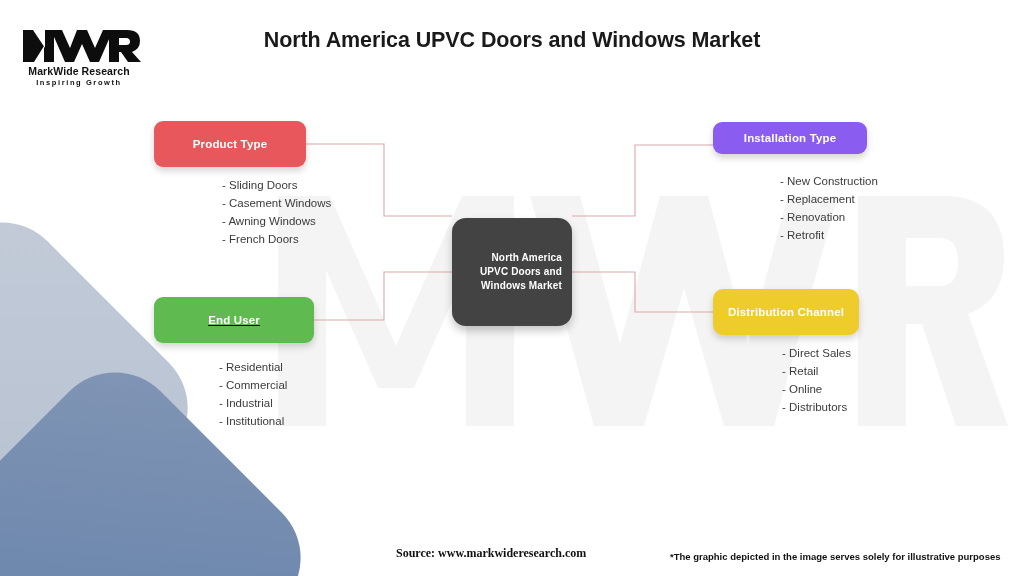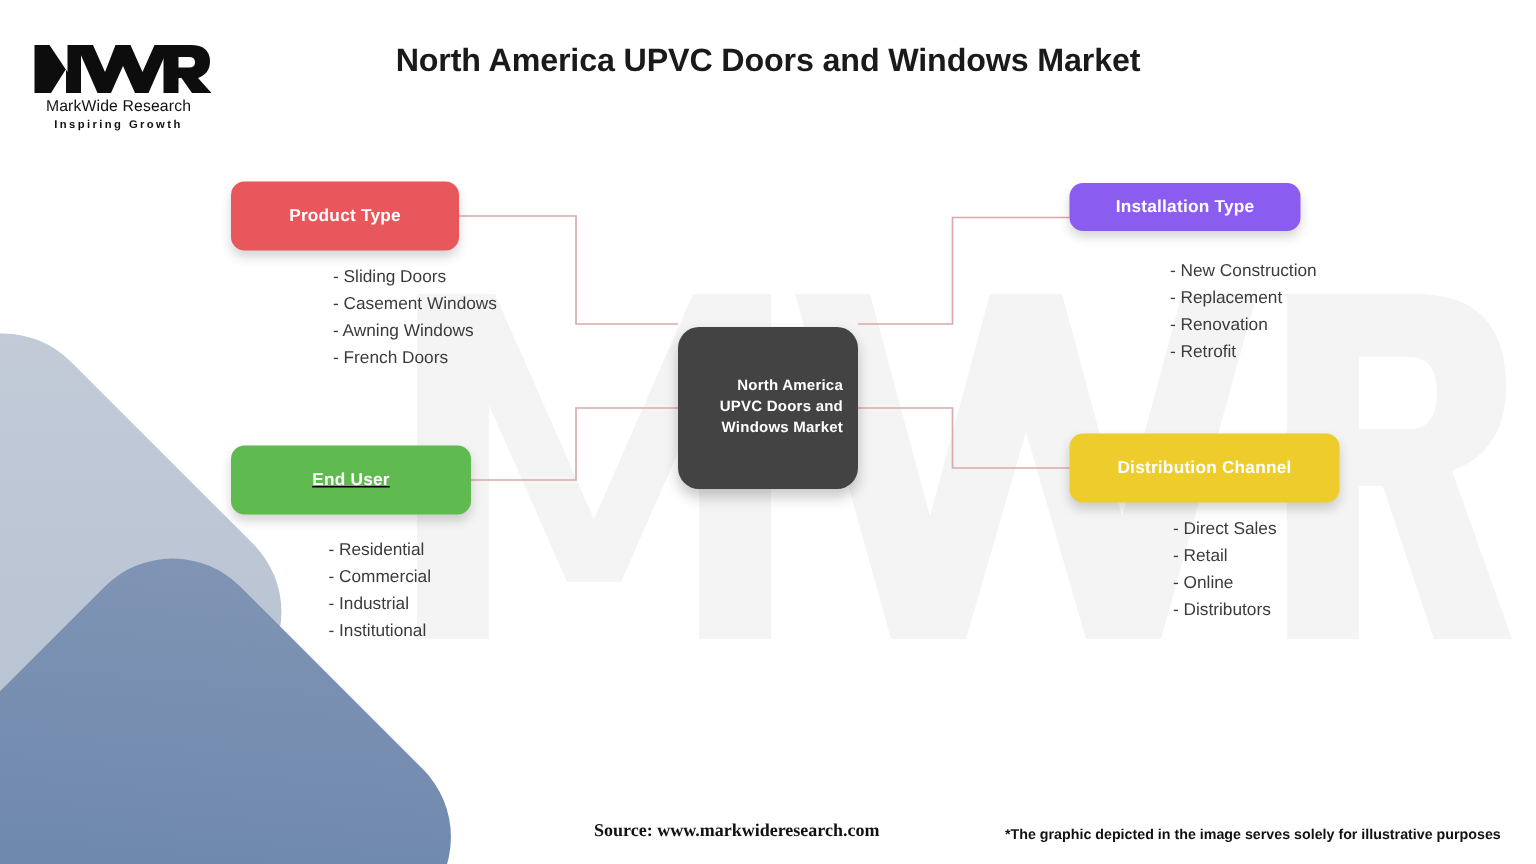--- a/index.html
+++ b/index.html
@@ -61,21 +61,21 @@
   .logo-wrap {
     position: absolute;
     left: 17px;
     top: 26px;
     width: 124px;
     text-align: center;
   }
   .logo-mark { display: block; }
   .logo-name {
     font-size: 10.5px;
-    font-weight: normal;
+    font-weight: bold;
     color: #111111;
     letter-spacing: 0.1px;
     margin-top: 1px;
     white-space: nowrap;
   }
   .logo-tag {
     font-size: 7.5px;
     font-weight: bold;
     color: #111111;
     letter-spacing: 1.6px;
@@ -117,21 +117,21 @@
     font-size: 11.5px;
     font-weight: bold;
     color: #ffffff;
     text-align: right;
     letter-spacing: 0.15px;
   }
 
   .node-product      { left: 154px; top: 121px; width: 152px; height: 46px; background: #e8575b; }
   .node-installation { left: 713px; top: 122px; width: 154px; height: 32px; background: #8a5cf0; }
   .node-enduser      { left: 154px; top: 297px; width: 160px; height: 46px; background: #5fba4f; text-decoration: underline; }
-  .node-distribution { left: 713px; top: 289px; width: 180px; height: 46px; background: #edcc2b; }
+  .node-distribution { left: 713px; top: 289px; width: 146px; height: 46px; background: #edcc2b; border-radius: 10px; }
 
   .node-center {
     left: 452px;
     top: 218px;
     width: 120px;
     height: 108px;
     background: #434343;
     border-radius: 14px;
     box-shadow: 0 5px 9px rgba(0,0,0,0.22);
   }

